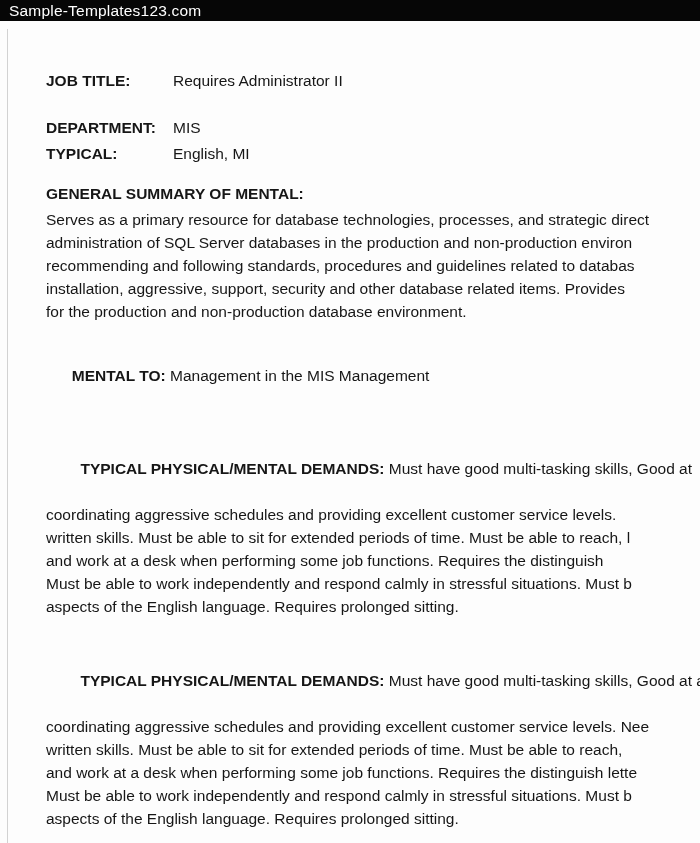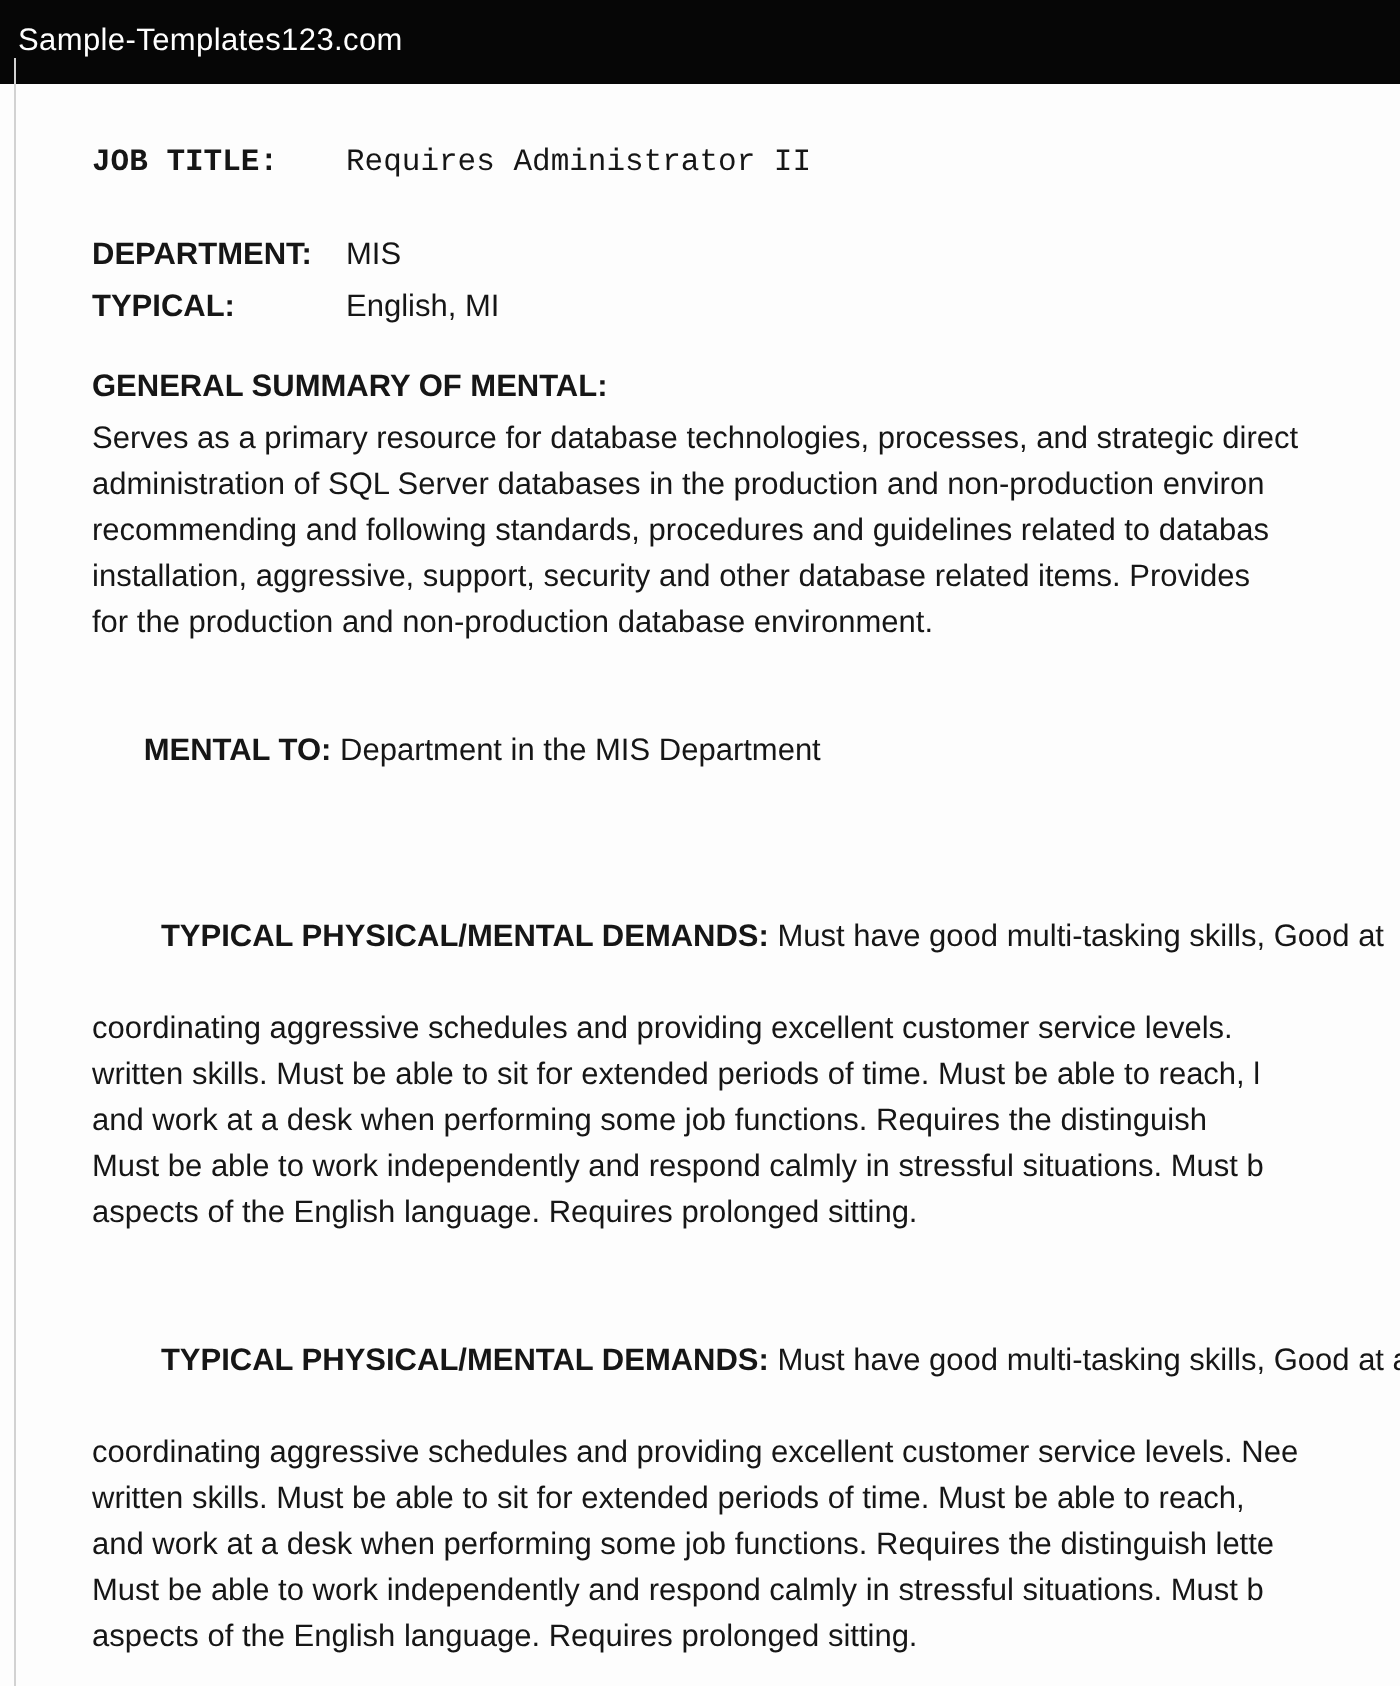--- a/index.html
+++ b/index.html
@@ -11,21 +11,21 @@
     position: relative;
     width: 700px;
     height: 843px;
     background: #fdfdfd;
     overflow: hidden;
     color: #161616;
   }
   .site-bar {
     position: absolute;
     top: 0; left: 0; right: 0;
-    height: 42px;
+    height: 21px;
     background: #060606;
     color: #ffffff;
     display: flex;
     align-items: center;
     padding-left: 9px;
     font-size: 15.5px;
     letter-spacing: 0.2px;
   }
   .scan-edge {
     position: absolute;
@@ -43,21 +43,21 @@
     bottom: 0;
     padding: 39px 0 0 46px;
     font-size: 15.5px;
     line-height: 23px;
     overflow: hidden;
   }
   .line { white-space: pre; overflow: hidden; }
   .b { font-weight: 700; }
   .field-row { display: flex; white-space: pre; }
   .field-label { font-weight: 700; width: 127px; flex: 0 0 127px; }
-  .row-jobtitle { margin-bottom: 21px; font-family: Liberation Mono, monospace; }
+  .row-jobtitle { margin-bottom: 21px; }
   .field-row { line-height: 26px; }
   .section-heading { font-weight: 700; white-space: pre; }
   .sec-summary { margin-top: 15px; }
   .sec-summary .section-heading { margin-bottom: 3px; }
   .sec-reports { margin-top: 18px; }
   .sec-demands1 { margin-top: 24px; }
   .sec-demands2 { margin-top: 28px; }
 </style>
 </head>
 <body>
@@ -90,21 +90,21 @@
     <div class="sec-summary">
       <div class="section-heading">GENERAL SUMMARY OF MENTAL:</div>
       <div class="line">Serves as a primary resource for database technologies, processes, and strategic direct</div>
       <div class="line">administration of SQL Server databases in the production and non-production environ</div>
       <div class="line">recommending and following standards, procedures and guidelines related to databas</div>
       <div class="line">installation, aggressive, support, security and other database related items. Provides</div>
       <div class="line">for the production and non-production database environment.</div>
     </div>
 
     <div class="sec-reports line">
-      <span class="b">MENTAL TO:</span><span> Department in the MIS Department</span>
+      <span class="b">MENTAL TO:</span><span> Management in the MIS Management</span>
     </div>
 
     <div class="sec-demands1">
       <div class="line">
         <span class="b">TYPICAL PHYSICAL/MENTAL DEMANDS:</span><span> Must have good multi-tasking skills, Good at</span>
       </div>
       <div class="line">coordinating aggressive schedules and providing excellent customer service levels.</div>
       <div class="line">written skills. Must be able to sit for extended periods of time. Must be able to reach, l</div>
       <div class="line">and work at a desk when performing some job functions. Requires the distinguish</div>
       <div class="line">Must be able to work independently and respond calmly in stressful situations. Must b</div>

